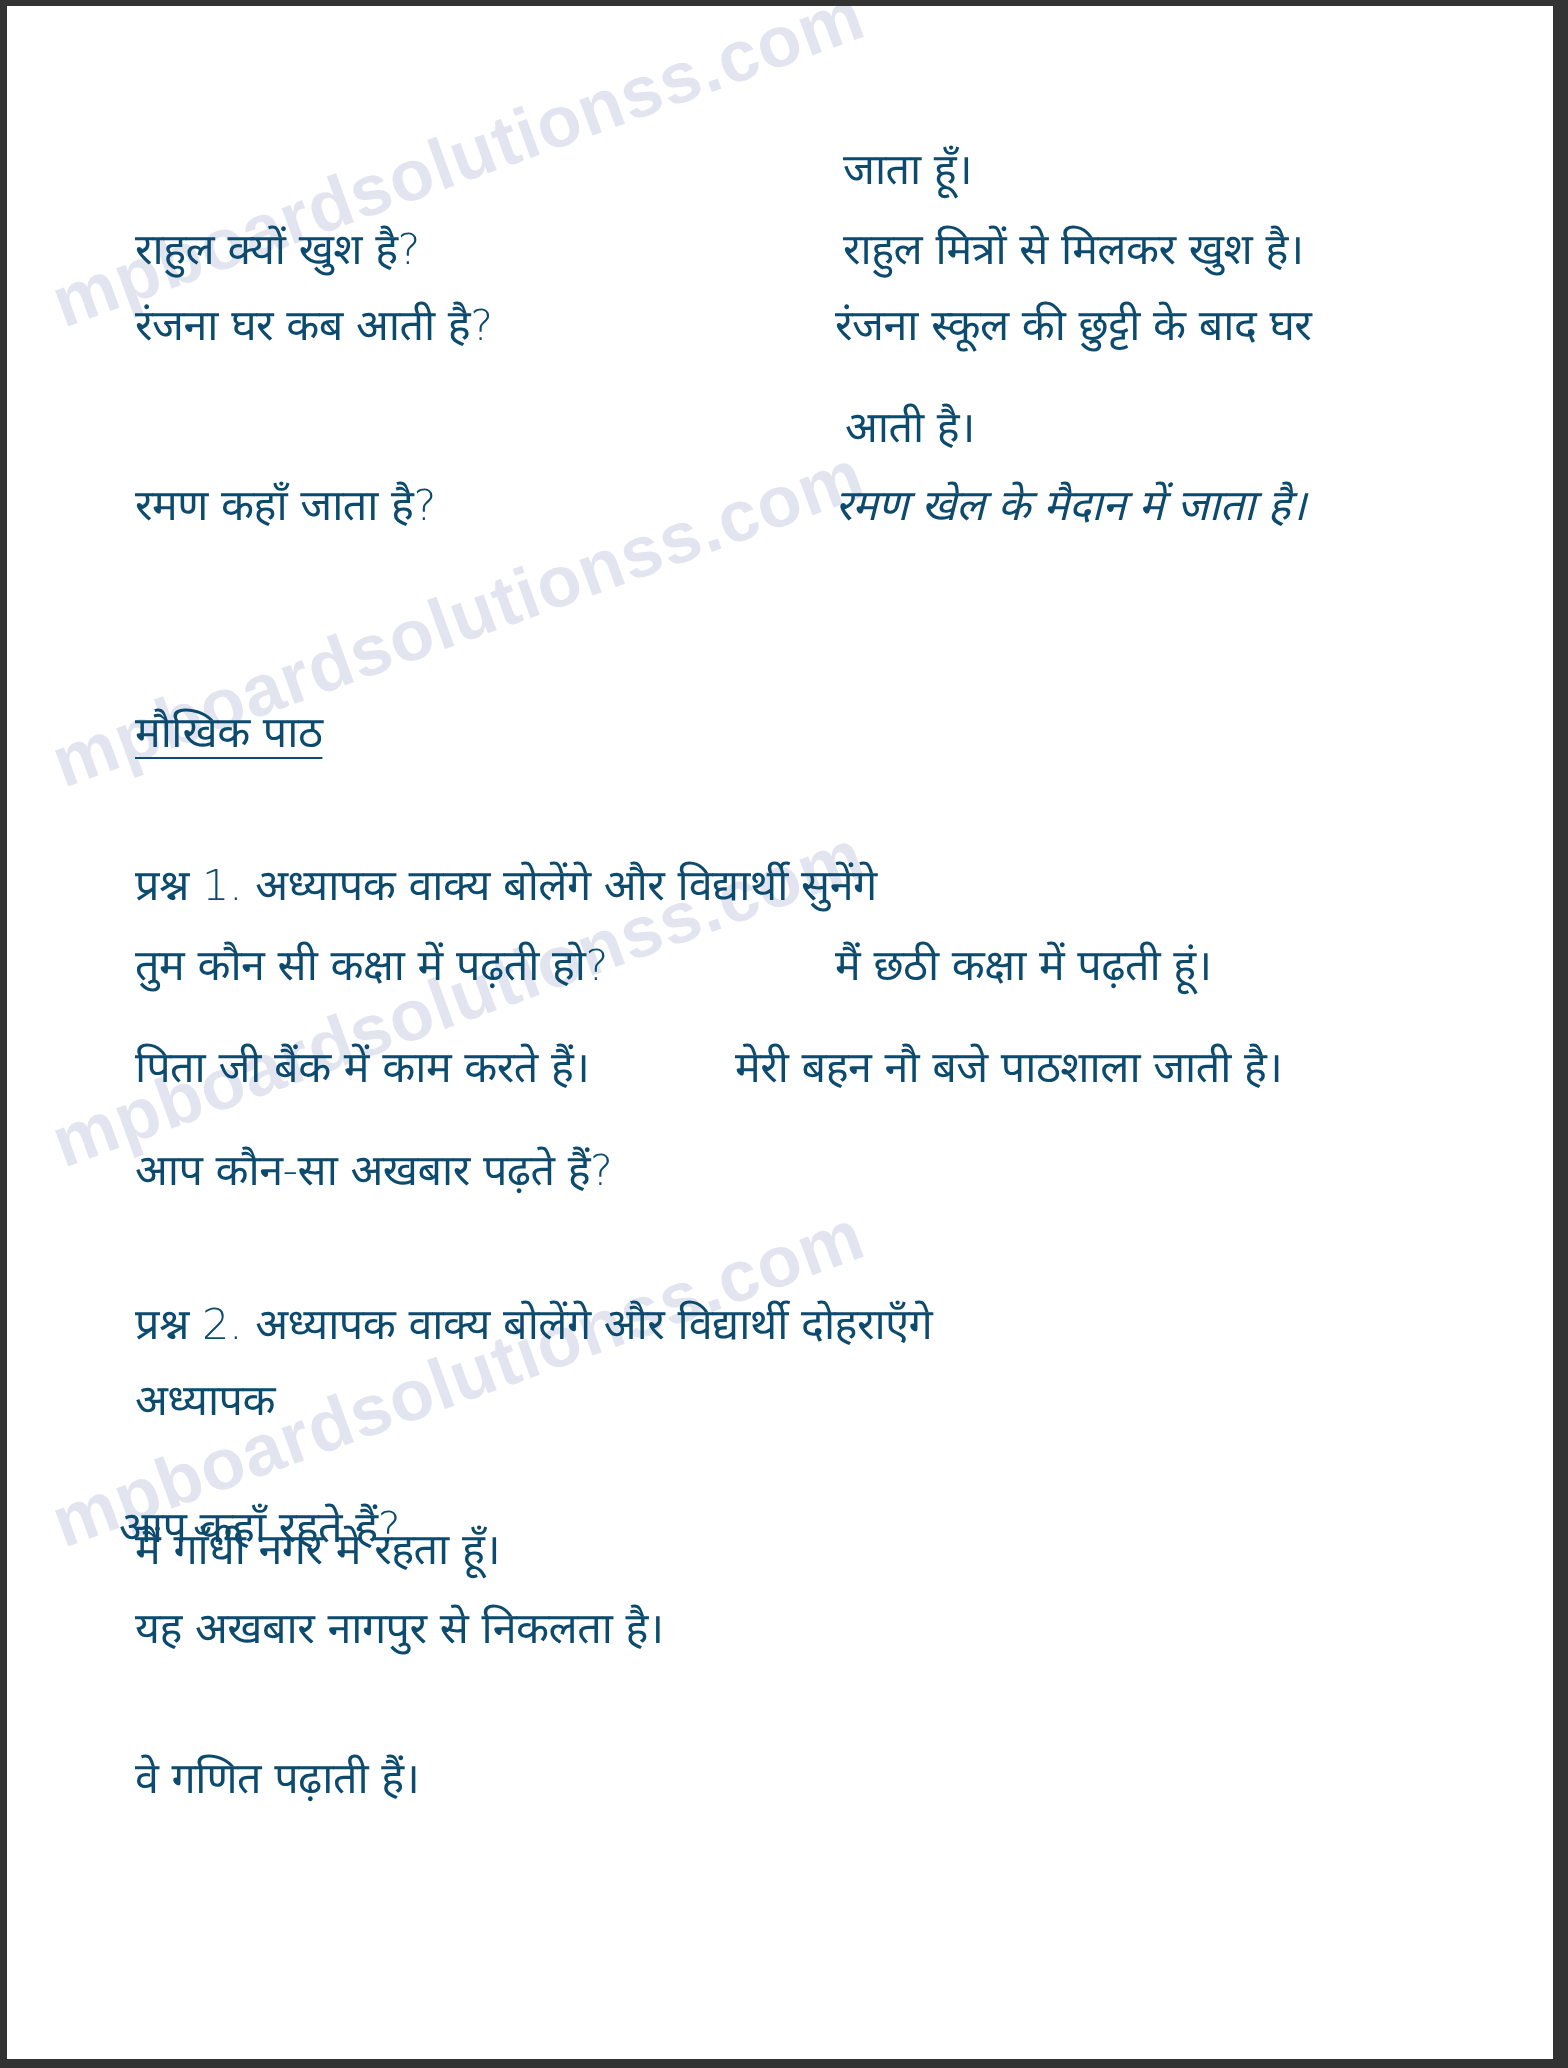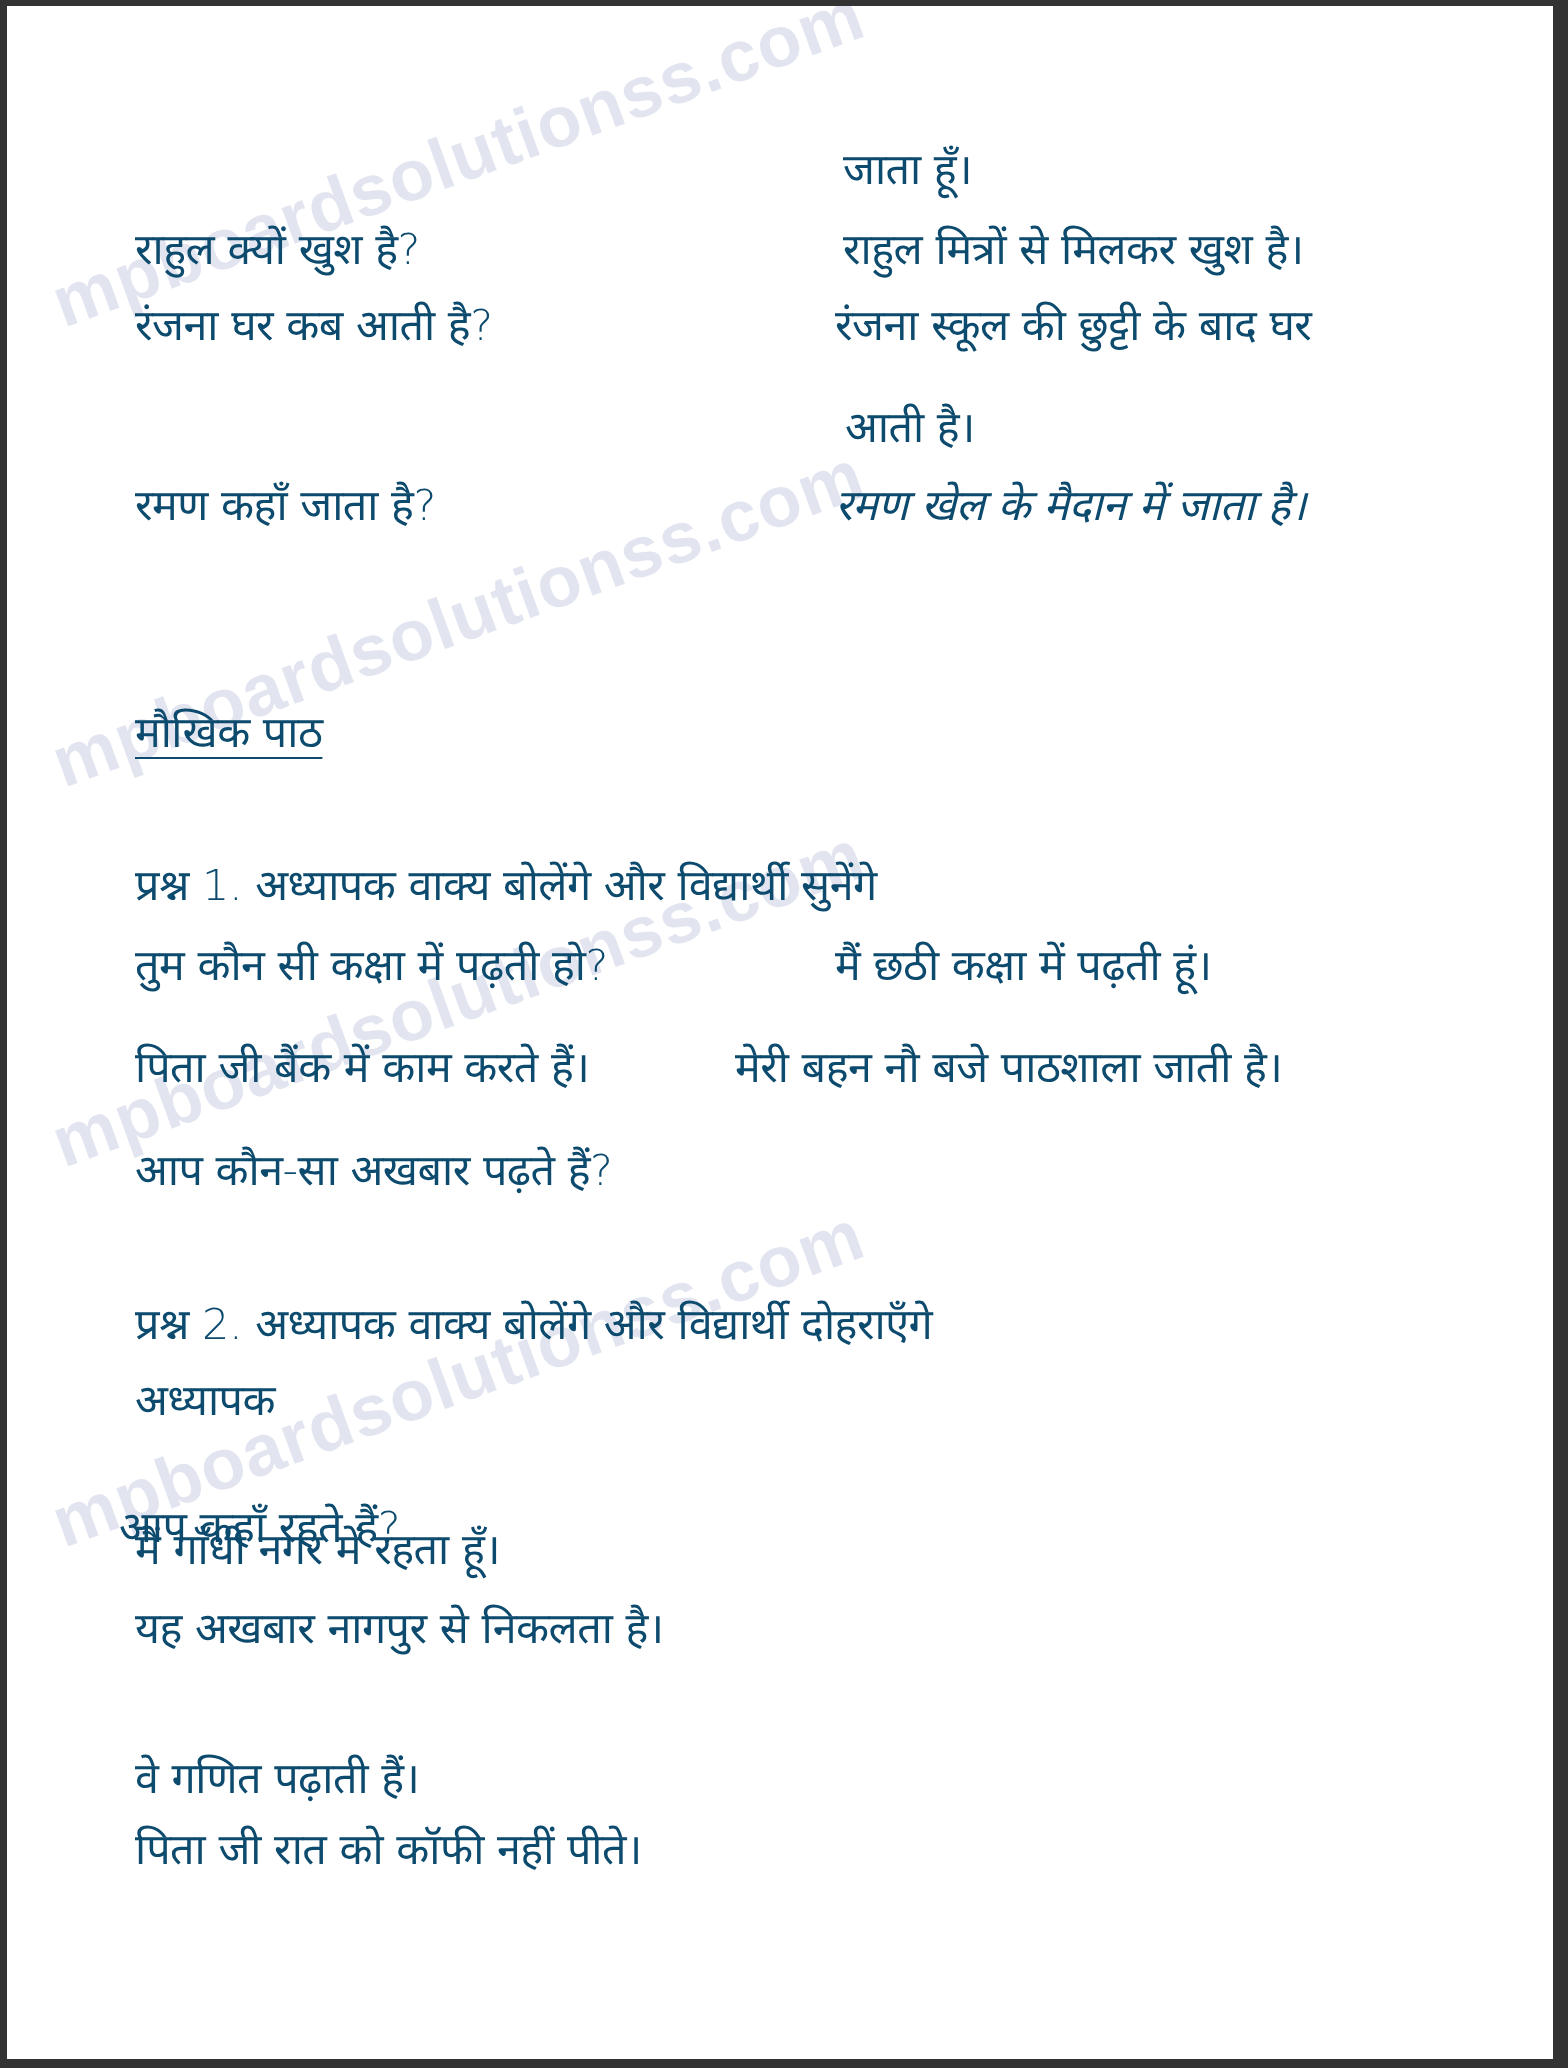--- a/index.html
+++ b/index.html
@@ -80,15 +80,14 @@
   <div class="line" style="left:728px; top:1040px;">मेरी बहन नौ बजे पाठशाला जाती है।</div>
   <div class="line" style="left:128px; top:1143px;">आप कौन-सा अखबार पढ़ते हैं?</div>
 
   <div class="line" style="left:128px; top:1297px;text-align:center;">प्रश्न 2. अध्यापक वाक्य बोलेंगे और विद्यार्थी दोहराएँगे</div>
   <div class="line" style="left:128px; top:1373px;">अध्यापक</div>
 
   <div class="line" style="left:112px; top:1452px;margin-top:48px;">आप कहाँ रहते हैं?</div>
   <div class="line" style="left:128px; top:1522px;">मैं गाँधी नगर में रहता हूँ।</div>
   <div class="line" style="left:128px; top:1601px;">यह अखबार नागपुर से निकलता है।</div>
   <div class="line" style="left:128px; top:1751px;">वे गणित पढ़ाती हैं।</div>
-  <div class="line" style="left:128px; top:1822px;">पिता जी रात को कॉफी नहीं पीते।</div>
 
 </div>
 
 </body></html>

